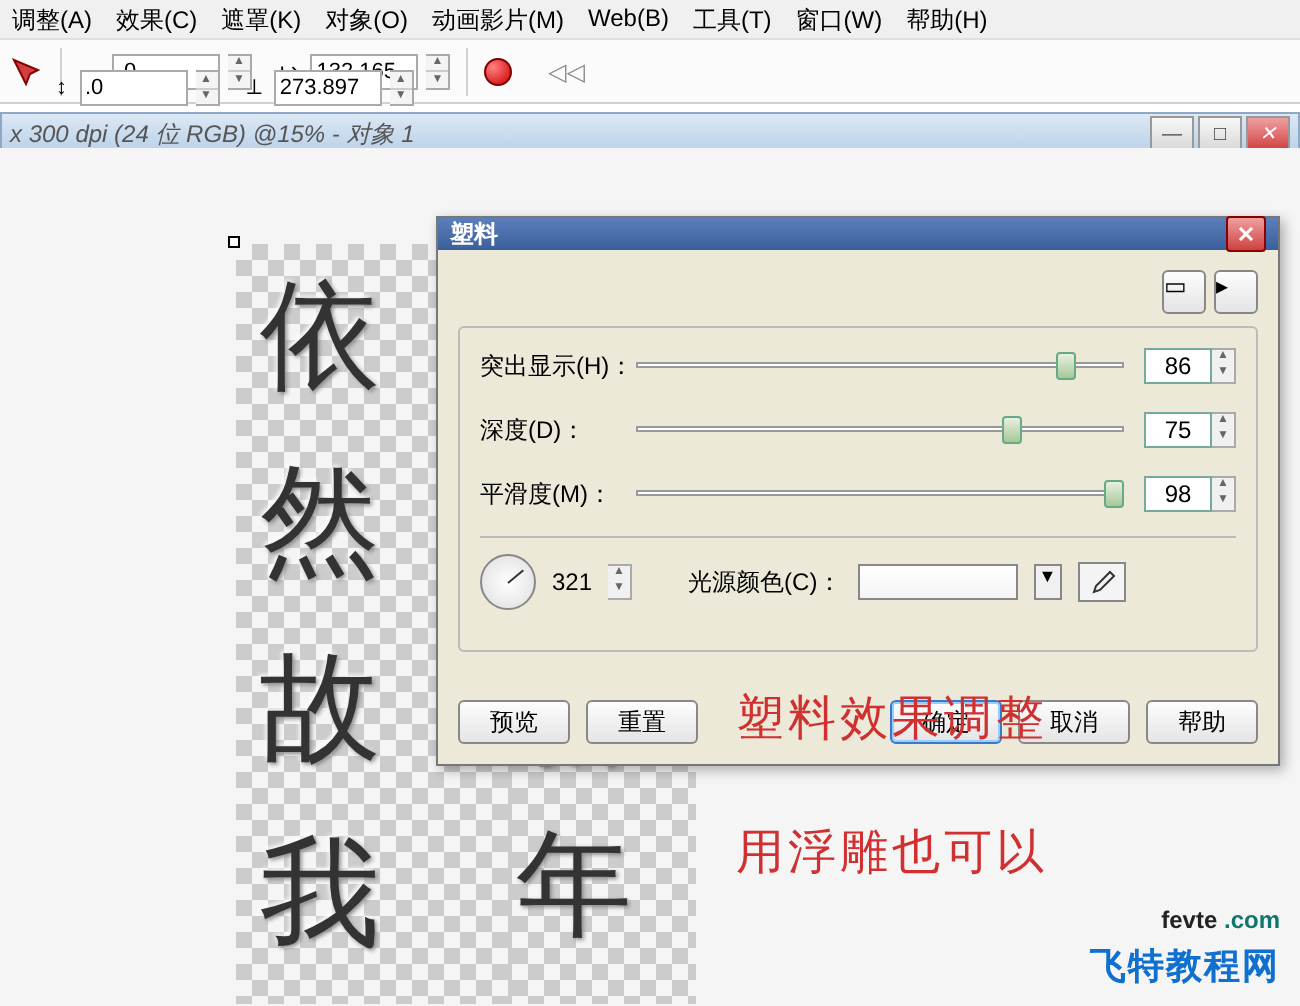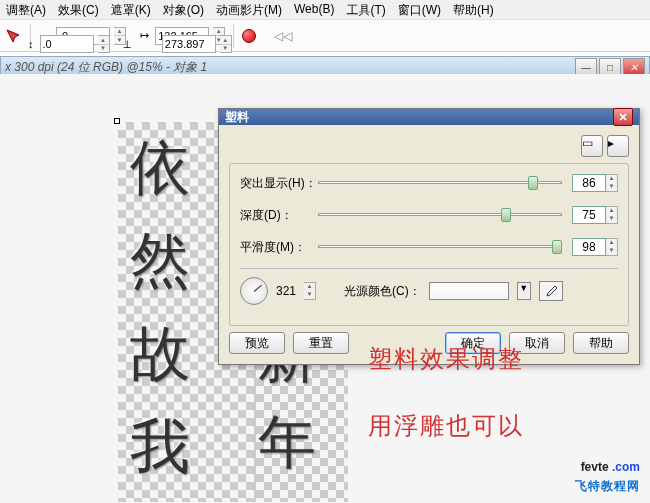--- a/index.html
+++ b/index.html
@@ -46,30 +46,30 @@
 .slider-thumb { position: absolute; top: 3px; width: 10px; height: 14px; background: linear-gradient(#e8f0e0,#a8c898); border: 1px solid #6a8; border-radius: 2px; }
 .dlg-row .val { width: 34px; margin-left: 10px; border: 1px solid #7a9; background: #fff; text-align: center; height: 18px; line-height: 16px; }
 .val-spin { width: 12px; height: 18px; border: 1px solid #aaa; border-left: none; background: #f0f0f0; display: flex; flex-direction: column; }
 .val-spin div { flex: 1; font-size: 6px; text-align: center; color: #666; }
 .hairline { border: none; border-top: 1px solid #bbb; margin: 4px 0 8px; }
 .dlg-row2 { display: flex; align-items: center; gap: 8px; margin-bottom: 10px; }
 .direction-dial { width: 28px; height: 28px; border: 1px solid #888; border-radius: 50%; background: radial-gradient(#fff,#ddd); position: relative; }
 .direction-dial::after { content: ""; position: absolute; left: 50%; top: 50%; width: 10px; height: 1px; background: #333; transform-origin: left center; transform: rotate(-40deg); }
 .color-swatch { width: 80px; height: 18px; background: linear-gradient(#fff,#f4f4f4); border: 1px solid #888; }
 .dropper { width: 24px; height: 20px; border: 1px solid #888; background: #f4f4f4; display: flex; align-items: center; justify-content: center; }
-.dlg-group { border: 1px solid #bbb; border-radius: 3px; padding: 8px 10px 10px; margin-bottom: 6px; }
+.dlg-group { border: 1px solid #bbb; border-radius: 3px; padding: 8px 10px 10px; margin-bottom: 24px; }
 .dlg-buttons { display: flex; gap: 8px; align-items: center; }
 .btn { height: 22px; padding: 0 10px; background: linear-gradient(#fdfdfd,#e4e4e4); border: 1px solid #888; border-radius: 3px; min-width: 56px; }
 .btn.primary { border: 1px solid #3a78c8; box-shadow: 0 0 0 1px #9cf inset; }
 
 .anno { position: absolute; color: #d03030; font-family: Liberation Sans, sans-serif; font-size: 24px; letter-spacing: 2px; }
 .watermark { position: absolute; right: 10px; bottom: 8px; text-align: right; }
 .watermark .w1 { font-size: 28px; font-weight: bold; color: #222; }
-.watermark .w1 .org { color: #1d4ed8; }
-.watermark .w2 { font-size: 12px; font-weight: bold; color: #1070d0; letter-spacing: 1px; }
+.watermark .w1 .org { color: #0f766e; }
+.watermark .w2 { font-size: 18px; font-weight: bold; color: #1070d0; letter-spacing: 1px; }
 </style>
 </head>
 <body>
 
 <div class="menubar">
   <span>调整(A)</span>
   <span>效果(C)</span>
   <span>遮罩(K)</span>
   <span>对象(O)</span>
   <span>动画影片(M)</span>
@@ -106,21 +106,21 @@
 </div>
 <div class="toolbar" style="position:absolute;top:20px;left:24px;height:32px;border:none;background:transparent;">
   <span class="coord-label" style="margin-top:16px">↕</span>
   <input class="coord-input" style="margin-top: 16px;" value=".0">
   <div class="spinner" style="margin-top:16px">
       <div>▲</div>
       <div>▼</div>
     </div>
   <span style="width:6px"></span>
   <span class="coord-label" style="margin-top:16px">⟂</span>
-  <input class="coord-input" style="margin-top: 16px; margin-left: 25px;" value="273.897">
+  <input class="coord-input" style="margin-top: 16px;" value="273.897">
   <div class="spinner" style="margin-top:16px">
       <div>▲</div>
       <div>▼</div>
     </div>
 </div>
 
 <div class="doc-title" style="margin-top:4px">
   <span>x 300 dpi (24 位 RGB) @15% - 对象 1</span>
   <div class="spacer"></div>
   <div class="win-btn">—</div>

